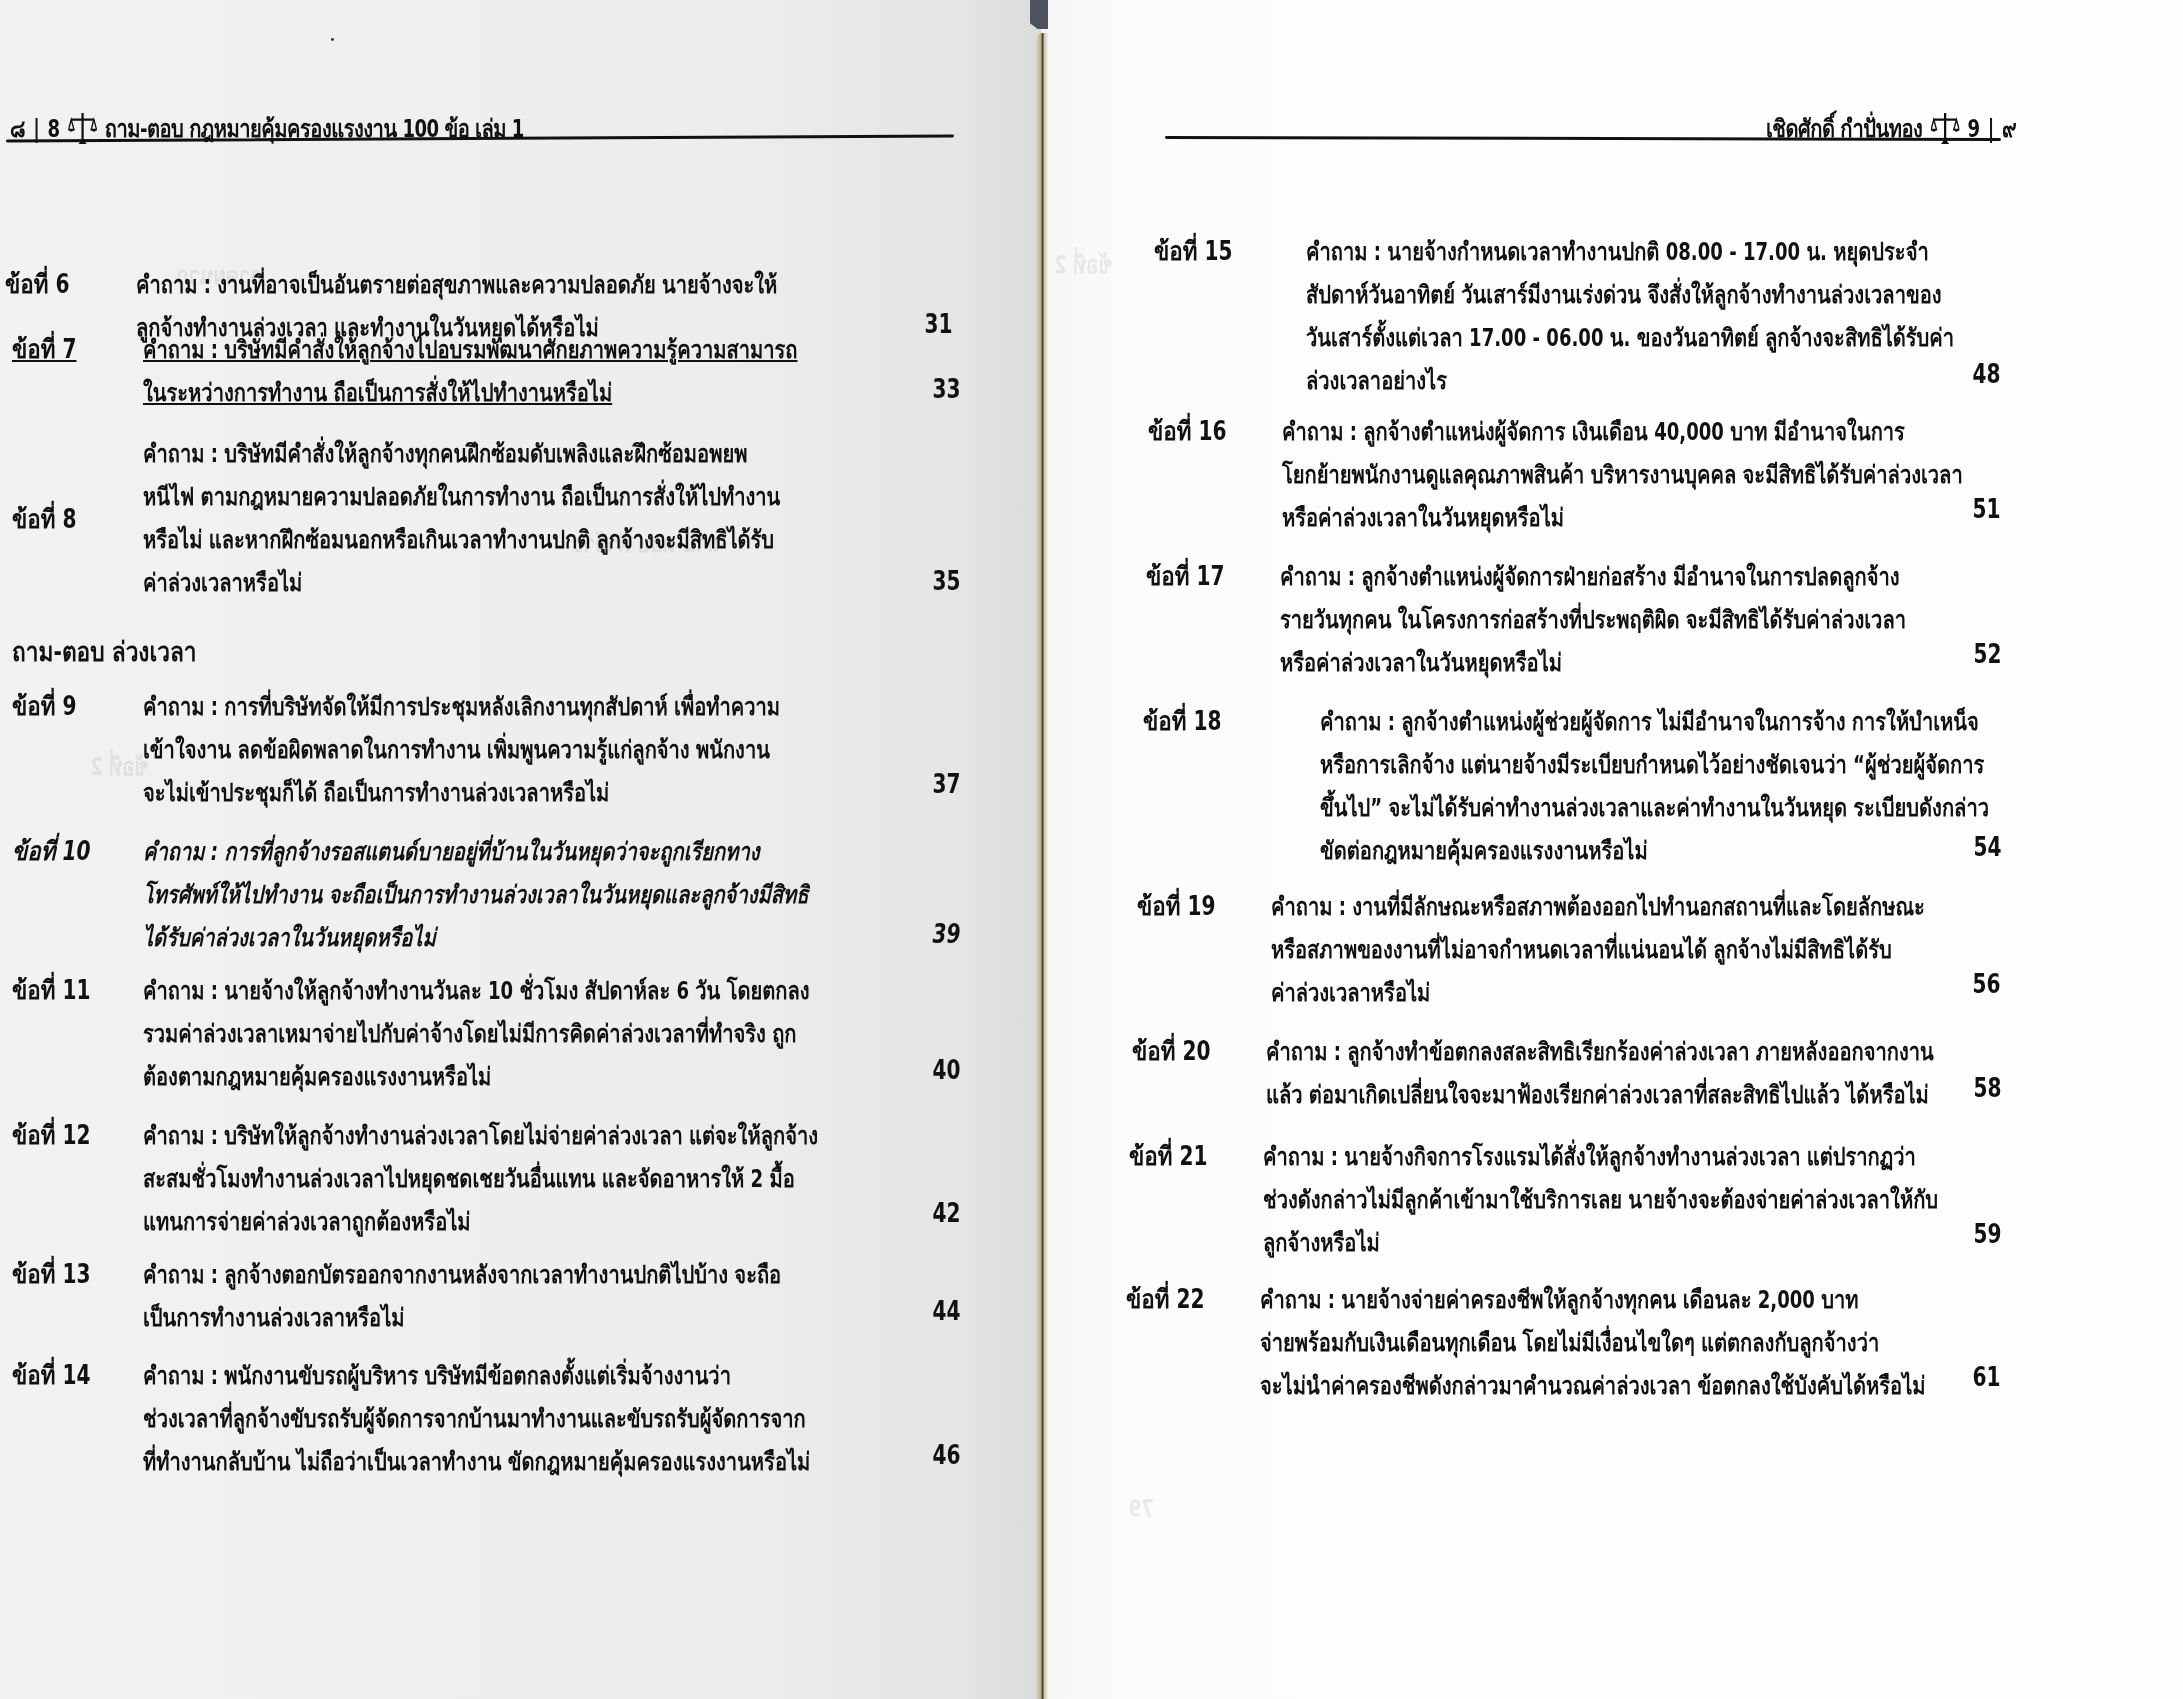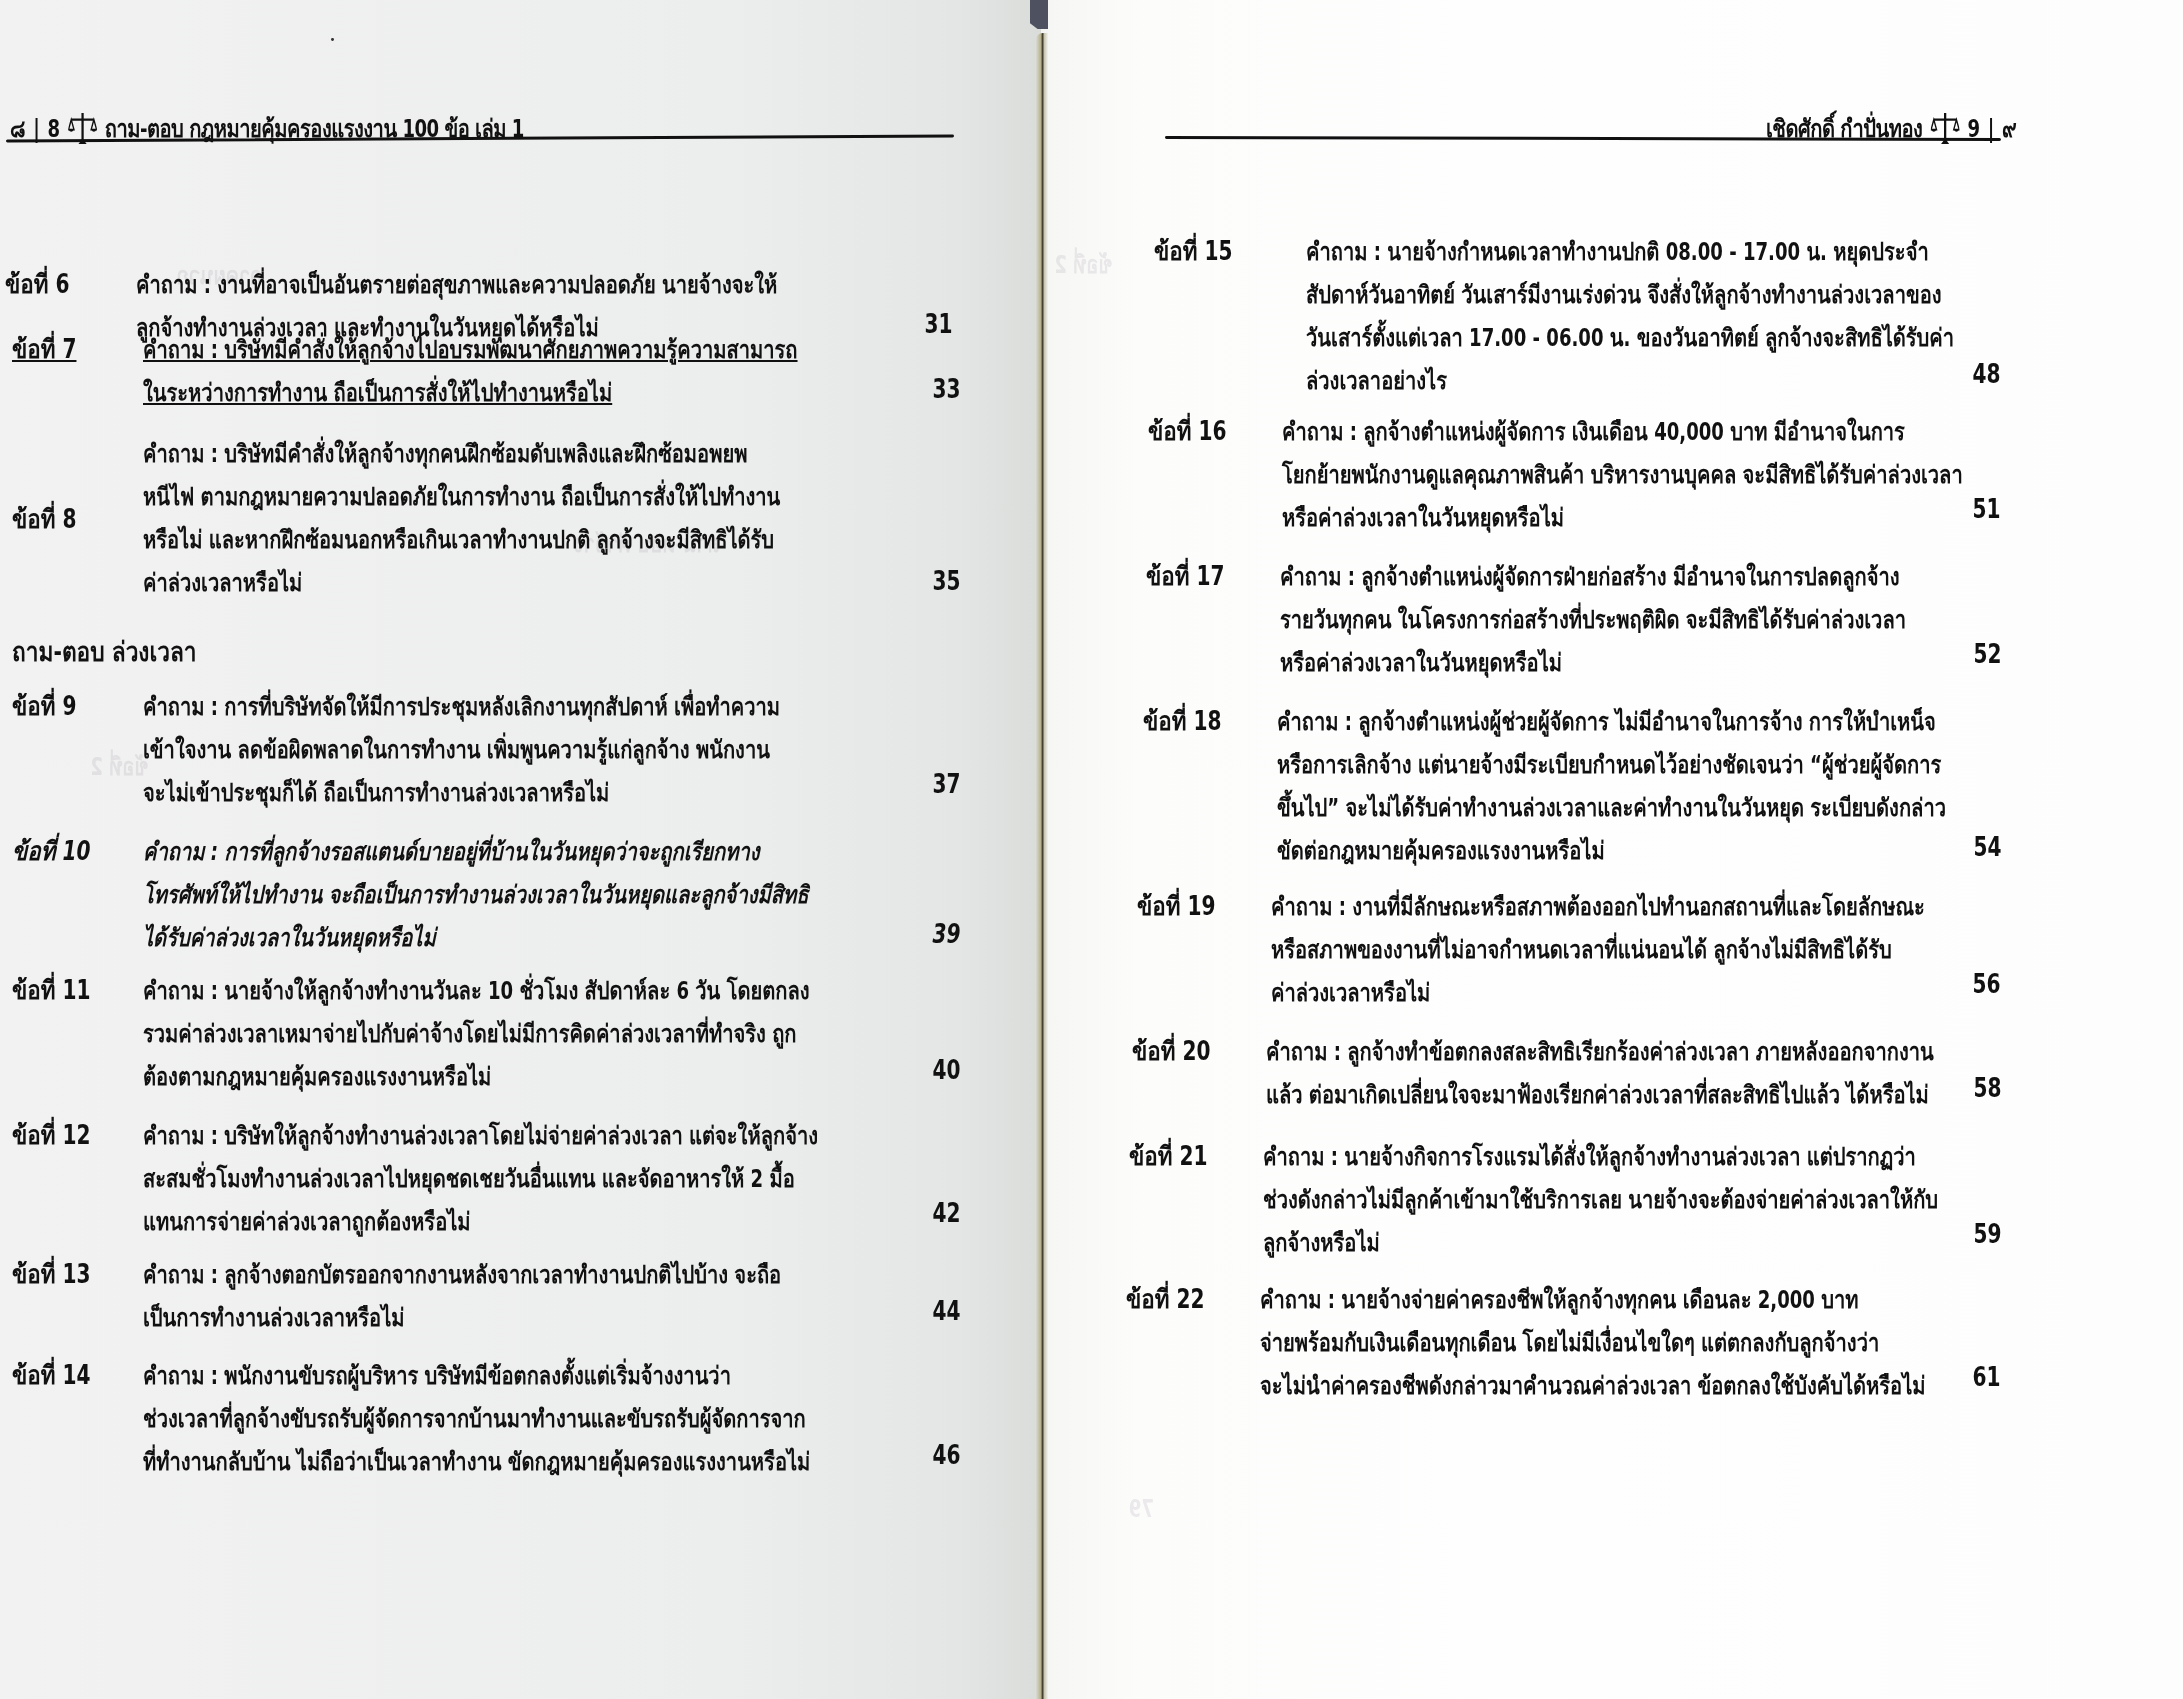--- a/index.html
+++ b/index.html
@@ -231,21 +231,21 @@
   <div class="entry" style="left:98px; top:555px; width:856px;">
     <div class="num" style="width:134px;">ข้อที่ 17</div>
     <div class="lines">
       <div class="line">คำถาม  :  ลูกจ้างตำแหน่งผู้จัดการฝ่ายก่อสร้าง  มีอำนาจในการปลดลูกจ้าง</div>
       <div class="line">รายวันทุกคน  ในโครงการก่อสร้างที่ประพฤติผิด  จะมีสิทธิได้รับค่าล่วงเวลา</div>
       <div class="line">หรือค่าล่วงเวลาในวันหยุดหรือไม่</div>
     </div>
     <div class="page-no" style="top:84px;">52</div>
   </div>
 
-  <div class="entry" style="left:95px; top:700px; width:859px;">
+  <div class="entry" style="left:95px; top:700px; width:859px;gap:43px;">
     <div class="num" style="width:134px;">ข้อที่ 18</div>
     <div class="lines">
       <div class="line">คำถาม : ลูกจ้างตำแหน่งผู้ช่วยผู้จัดการ  ไม่มีอำนาจในการจ้าง  การให้บำเหน็จ</div>
       <div class="line">หรือการเลิกจ้าง  แต่นายจ้างมีระเบียบกำหนดไว้อย่างชัดเจนว่า  “ผู้ช่วยผู้จัดการ</div>
       <div class="line">ขึ้นไป”  จะไม่ได้รับค่าทำงานล่วงเวลาและค่าทำงานในวันหยุด  ระเบียบดังกล่าว</div>
       <div class="line">ขัดต่อกฎหมายคุ้มครองแรงงานหรือไม่</div>
     </div>
     <div class="page-no" style="top:132px;">54</div>
   </div>
 

